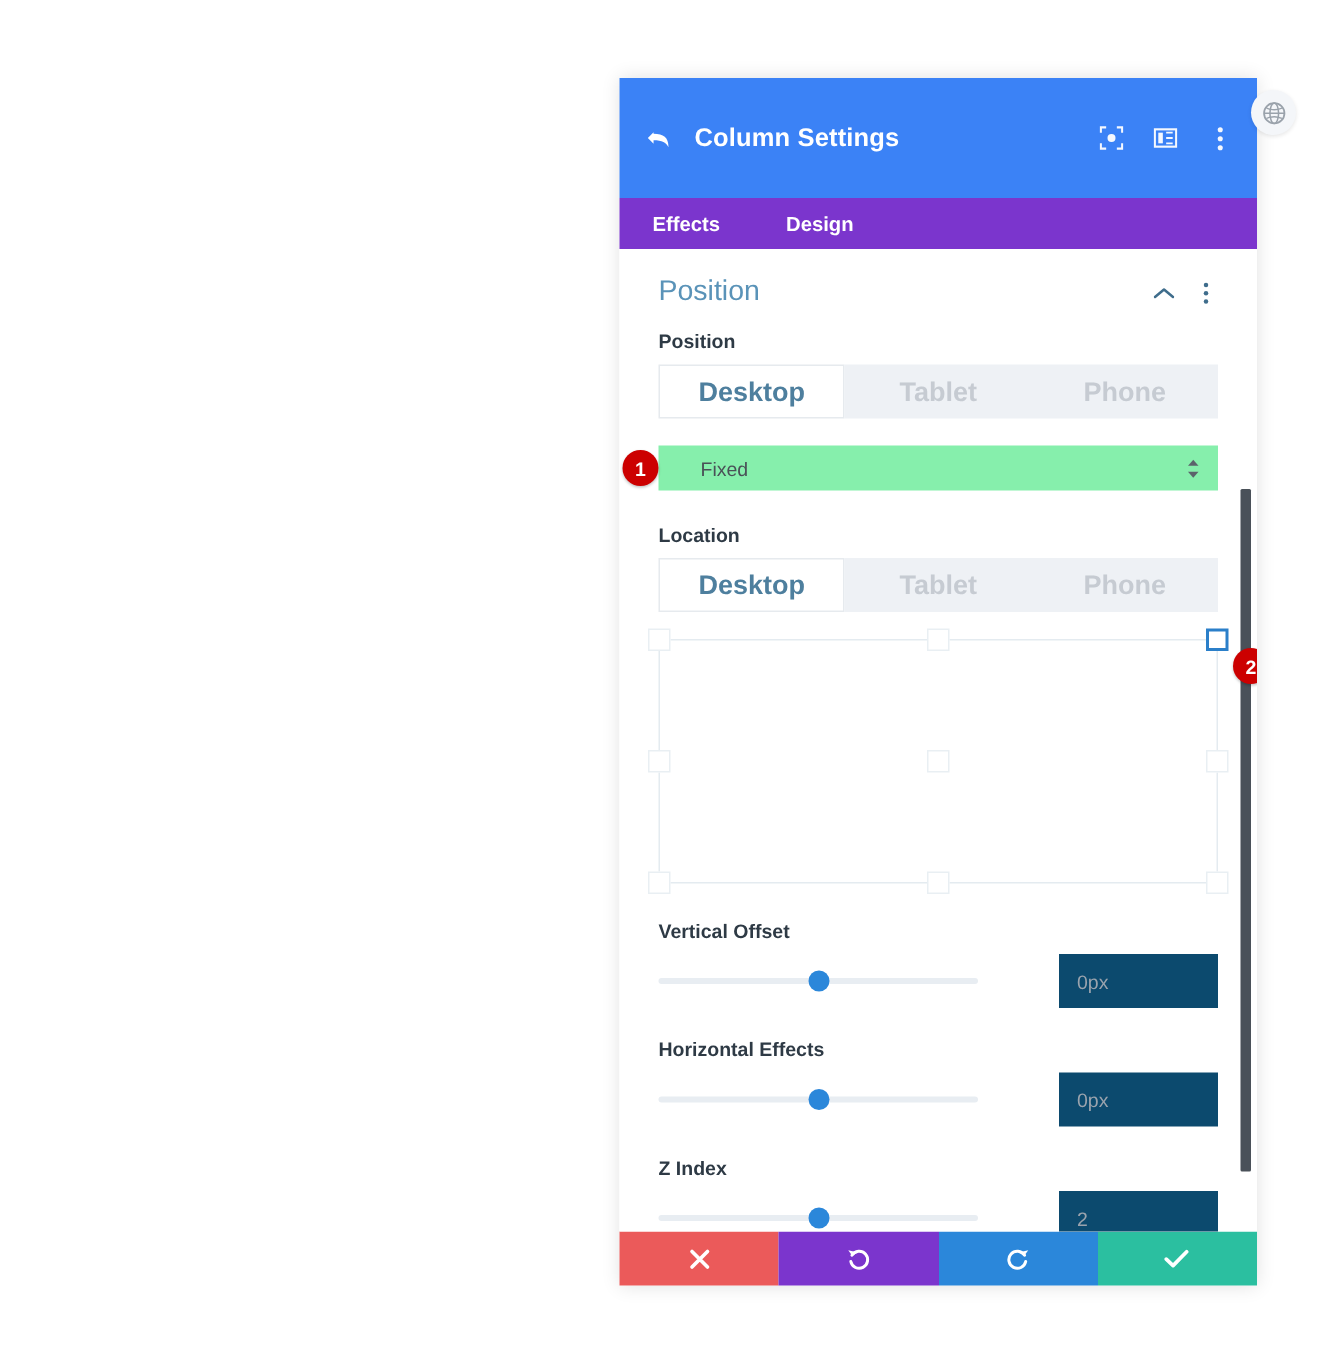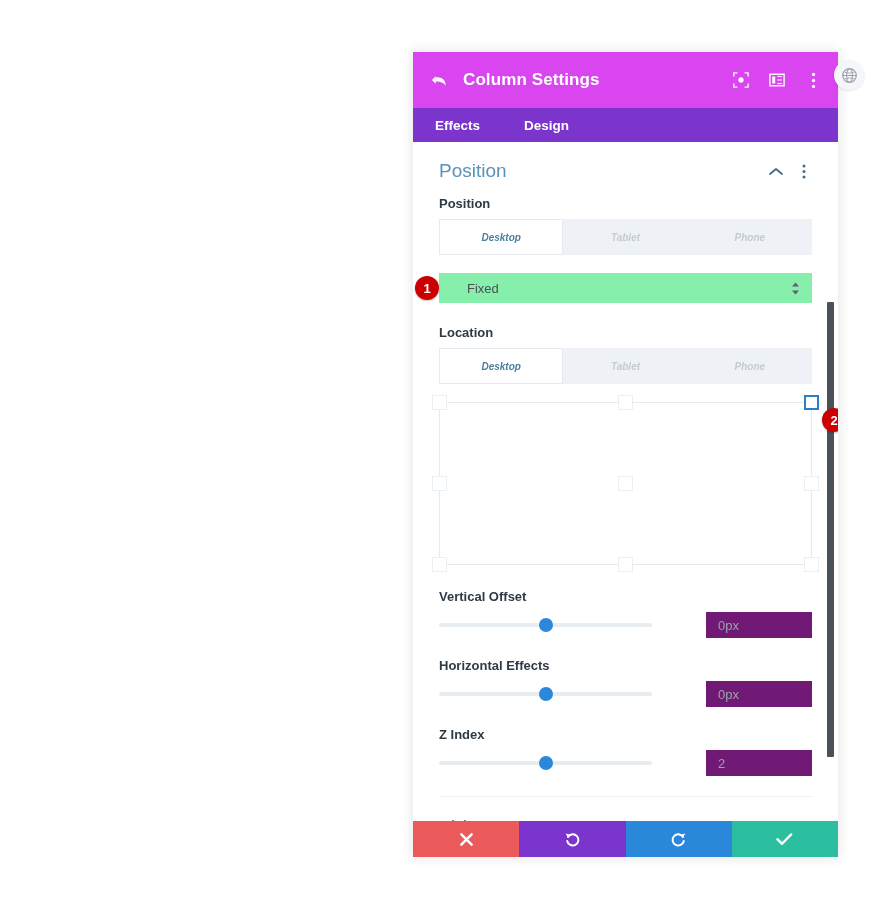--- a/index.html
+++ b/index.html
@@ -25,24 +25,24 @@
     background: #ffffff;
     box-shadow: 0 0 12px rgba(0,0,0,0.12);
     display: flex;
     flex-direction: column;
     overflow: visible;
   }
 
   
   .modal-header {
     height: 48px;
-    background: #d946ef;
-    display: flex;
-    align-items: center;
-    padding: 4px 16px;
+    background: #3b82f6;
+    display: flex;
+    align-items: center;
+    padding: 16px 16px;
     flex: 0 0 auto;
   }
   .back-icon {
     width: 20px;
     height: 20px;
     margin-right: 14px;
     display: flex;
     align-items: center;
     justify-content: center;
     cursor: pointer;
@@ -143,28 +143,27 @@
     display: flex;
     width: 100%;
     margin-bottom: 18px;
   }
   .dev-tab {
     flex: 1 1 0;
     height: 36px;
     display: flex;
     align-items: center;
     justify-content: center;
-    font-size: 10px;
+    font-size: 18px;
     font-weight: bold;
     background: #eef1f5;
     color: #c6cbd2;
     cursor: pointer;
     border: 1px solid transparent;
     box-sizing: border-box;
-    font-style: italic;
   }
   .dev-tab.active {
     background: #ffffff;
     color: #4e7f9e;
     border: 1px solid #e6eaee;
   }
 
   
   .select-row {
     position: relative;
@@ -266,22 +265,22 @@
     position: absolute;
     width: 14px;
     height: 14px;
     border-radius: 50%;
     background: #2b87da;
     margin-left: -7px;
     cursor: pointer;
   }
   .slider-value {
     width: 106px;
-    height: 26px;
-    background: #701a75;
+    height: 36px;
+    background: #0c4a6e;
     display: flex;
     align-items: center;
     padding: 0 12px;
     box-sizing: border-box;
     font-size: 13px;
     color: #9aa3ad;
     cursor: text;
     margin-left: 28px;
   }
 

